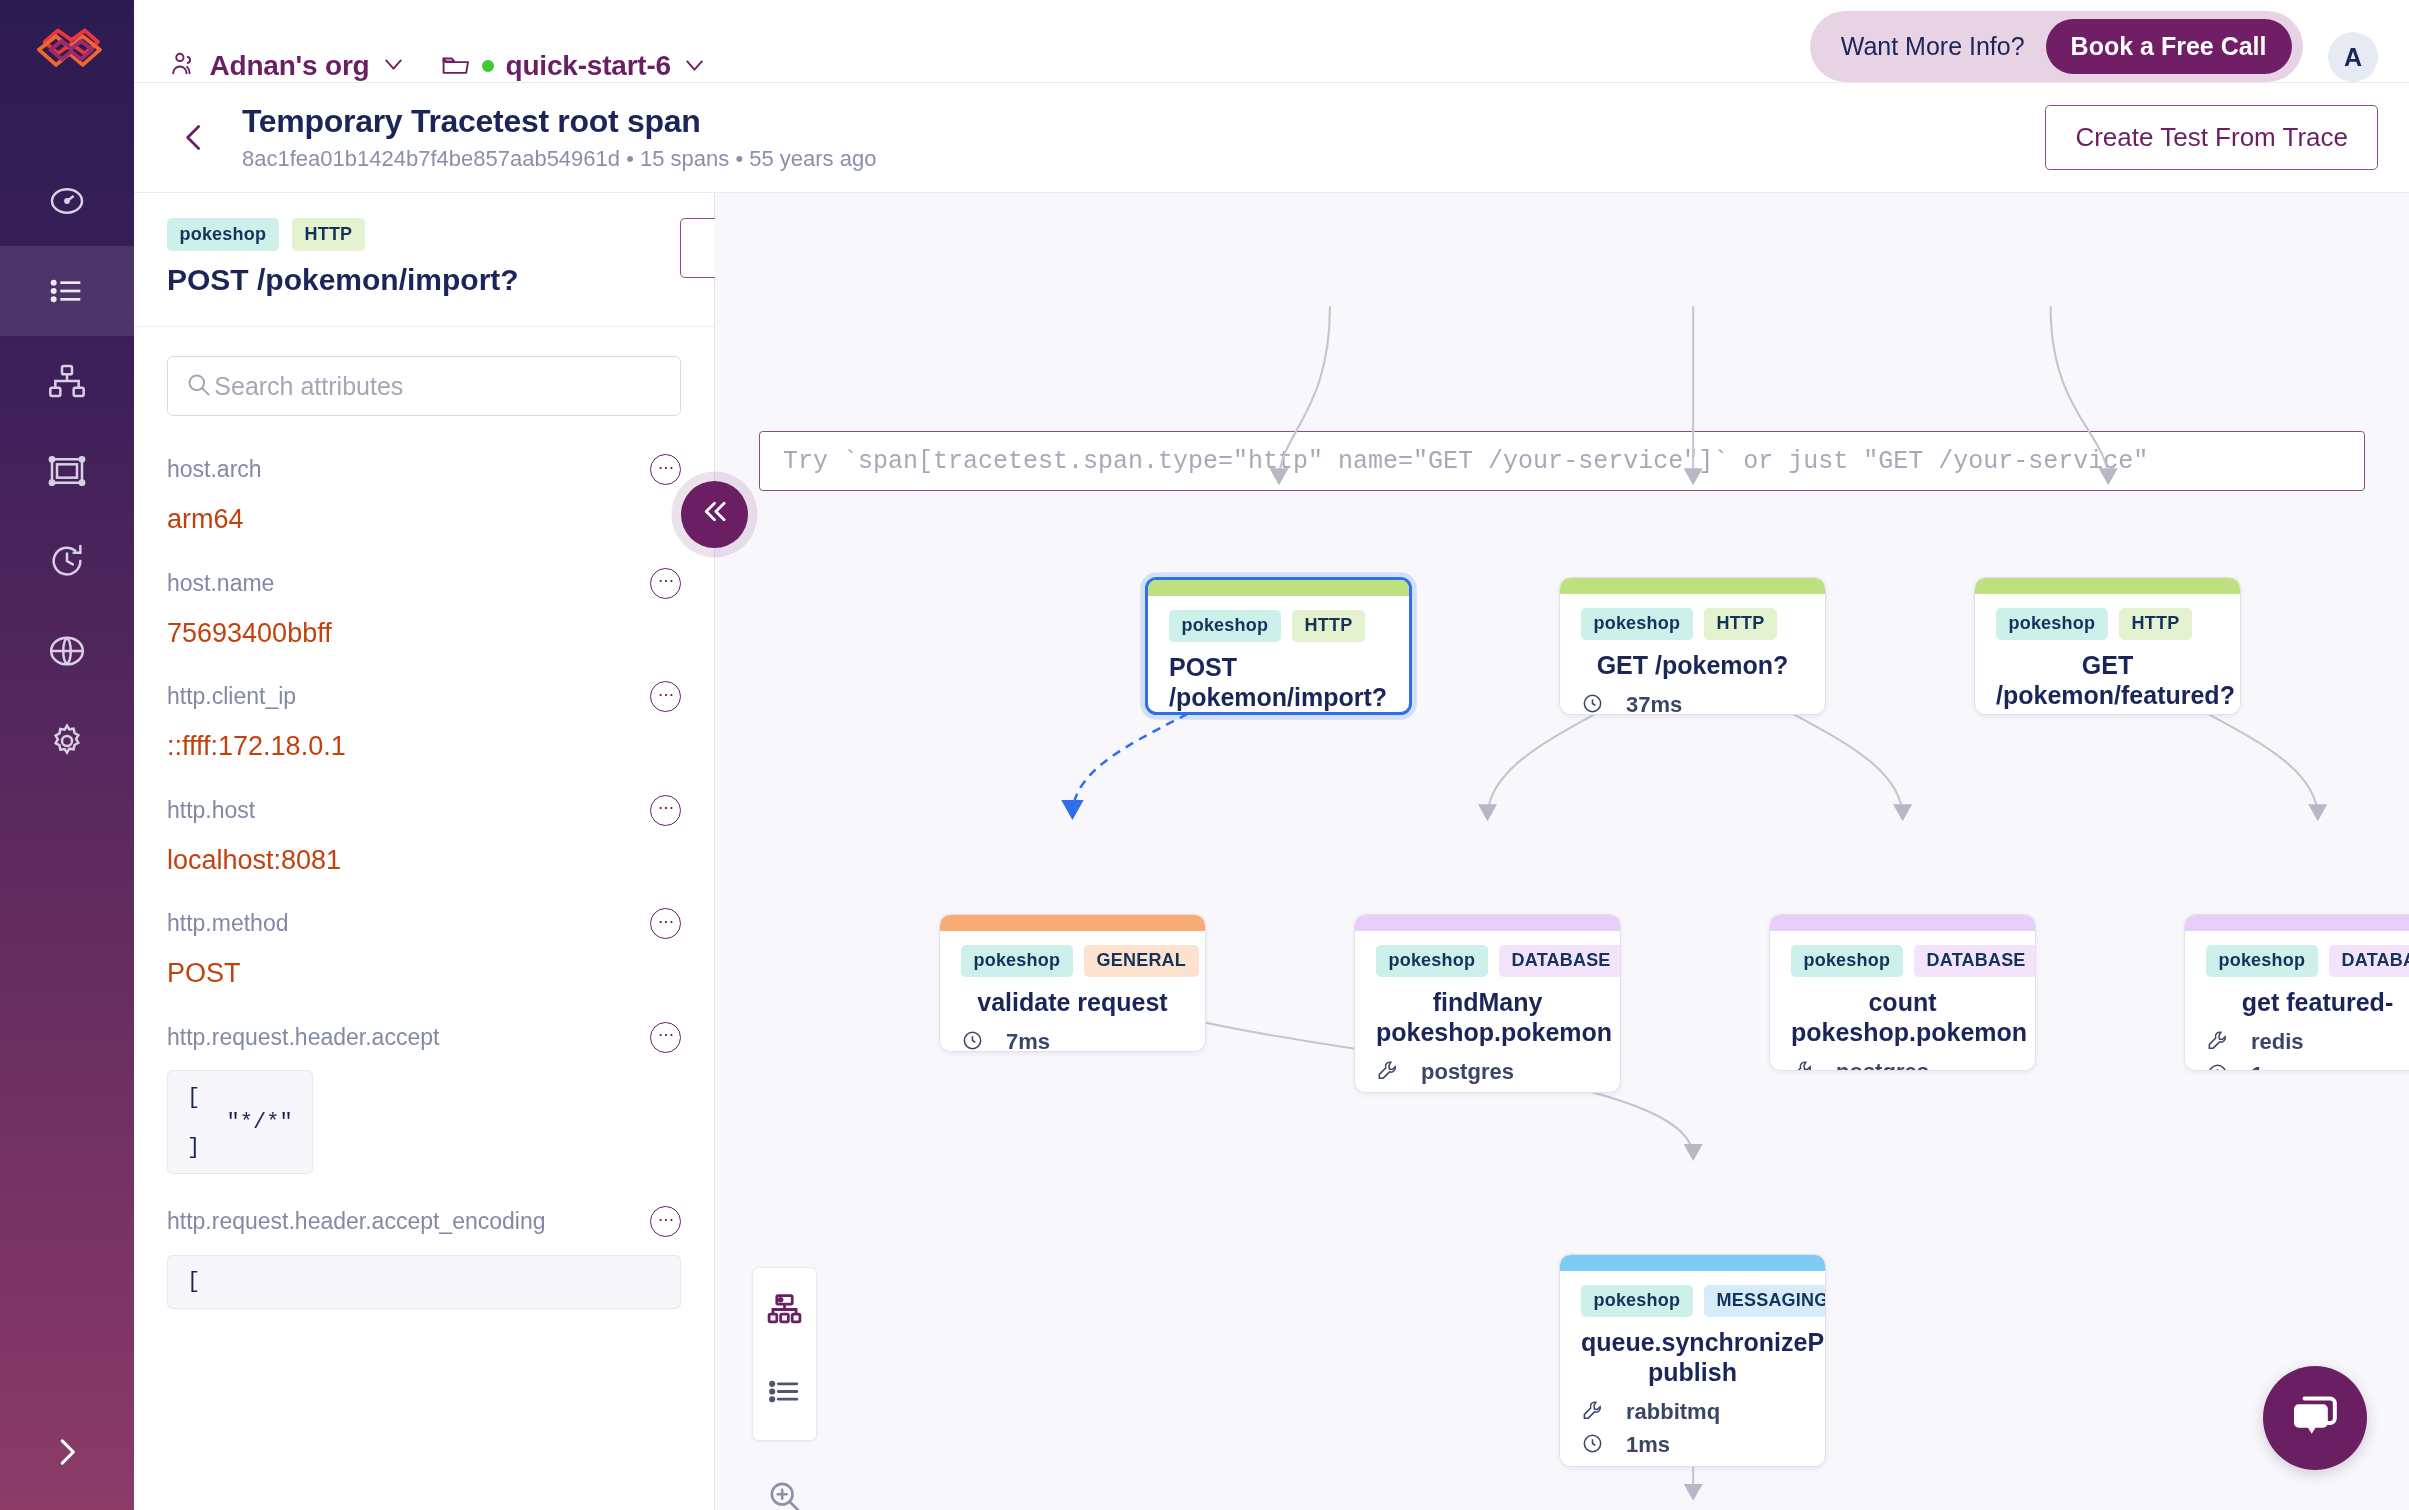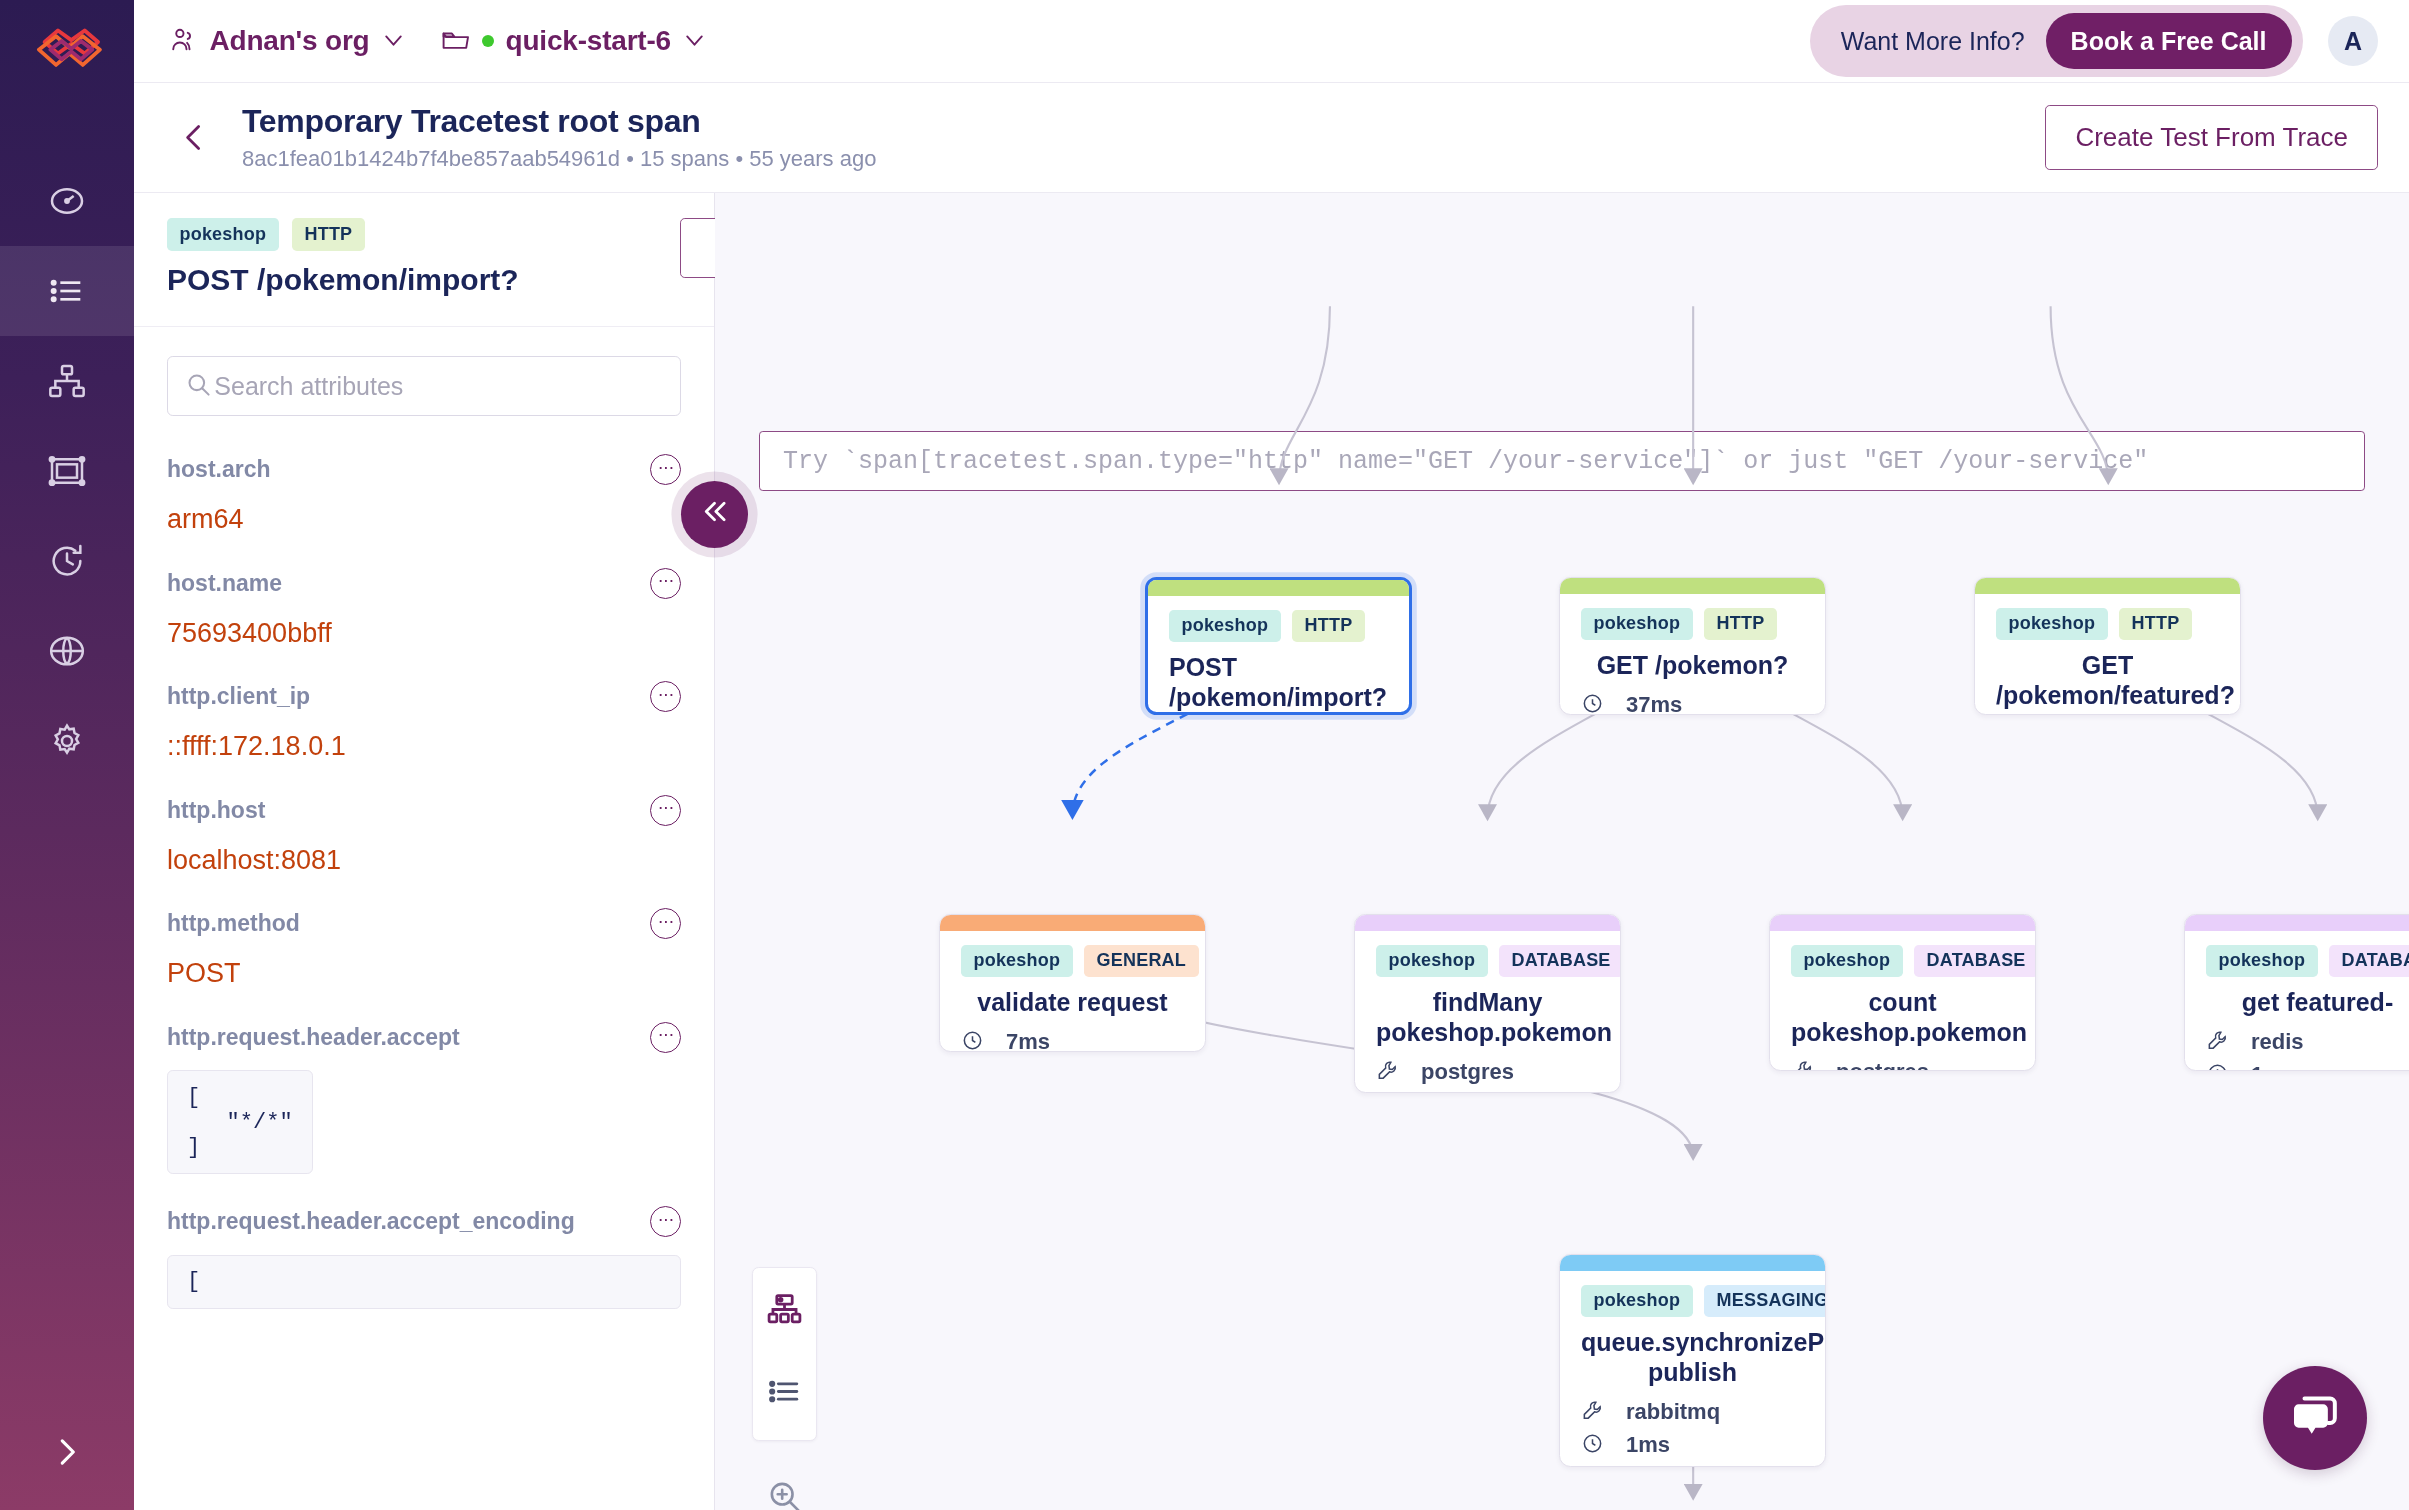--- a/index.html
+++ b/index.html
@@ -35,21 +35,21 @@
     display: flex; align-items: center; justify-content: center; cursor: pointer;
   }
 
   
   .main { flex: 1 1 auto; min-width: 0; display: flex; flex-direction: column; }
 
   
   .topbar {
     height: 83px; flex: 0 0 83px;
     border-bottom: 1px solid #eceaf2;
-    display: flex; align-items: center; padding: 0 31px 0 35px;
+    display: flex; align-items: flex-end; padding: 0 31px 0 35px;
     background: #fff;
   }
   .crumb { display: flex; align-items: center; gap: 11.5px; cursor: pointer; }
   .crumb-text {
     font-size: 28px; font-weight: 700; color: #6b1f63; letter-spacing: -0.2px;
   }
   .crumb-sep { width: 35px; }
   .chev-dn { color: #6b1f63; }
   .dot-green {
     width: 12.5px; height: 12.5px; border-radius: 50%; background: #3ec92e;
@@ -135,21 +135,21 @@
     margin: 29px 0 17.3px 0; height: 60px; border: 1px solid #dcd9e6; border-radius: 5.8px;
     display: flex; align-items: center; gap: 2px; padding: 0 17.3px;
   }
   .searchbox input {
     border: none; outline: none; font-size: 25px; color: #1b2559; width: 100%;
     font-family: "Liberation Sans", sans-serif; background: transparent;
   }
   .searchbox input::placeholder { color: #a7a5b6; }
   .attr-item { padding: 21px 0 11.5px 0; }
   .attr-key-row { display: flex; align-items: center; }
-  .attr-key { font-size: 23px; color: #8289a6; flex: 1 1 auto; font-weight: bold; }
+  .attr-key { font-size: 23px; color: #8289a6; flex: 1 1 auto; }
   .attr-more {
     width: 31px; height: 31px; border-radius: 50%; border: 1.9px solid #6b1f63;
     color: #6b1f63; display: flex; align-items: center; justify-content: center;
     font-size: 19px; line-height: 1; cursor: pointer; letter-spacing: -1px;
     flex: 0 0 31px; padding-bottom: 7.7px;
   }
   .attr-val { font-size: 27px; color: #c2410c; margin-top: 19px; word-break: break-all; }
   .attr-code {
     margin-top: 17.3px; background: #f7f7fb; border: 1px solid #e7e5ef; border-radius: 5.8px;
     padding: 13.4px 19px; font-family: "Liberation Mono", monospace;

